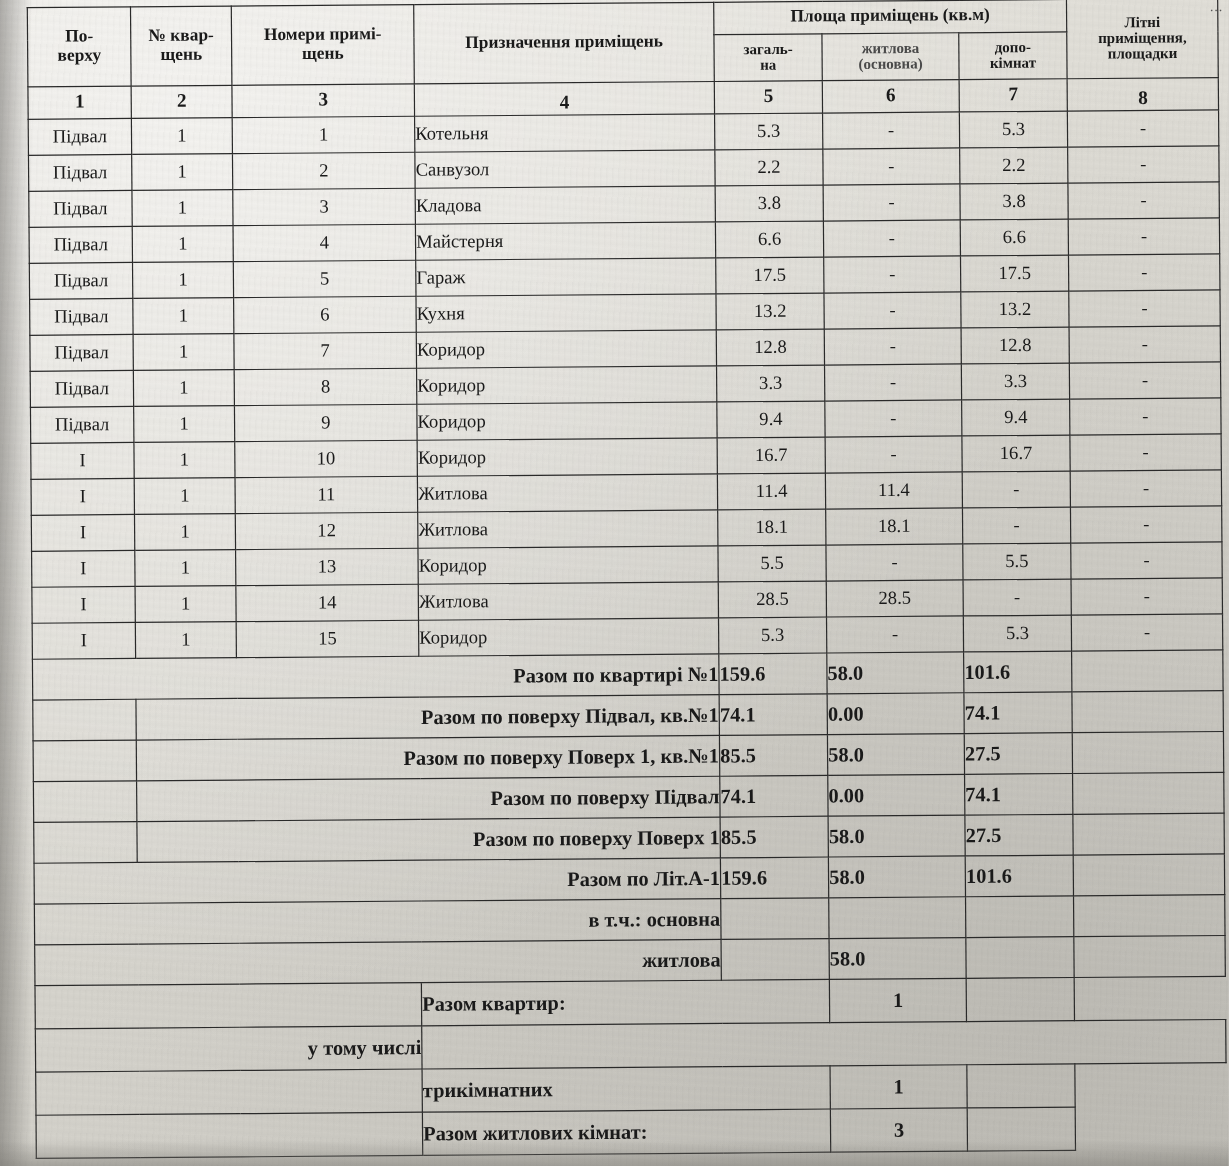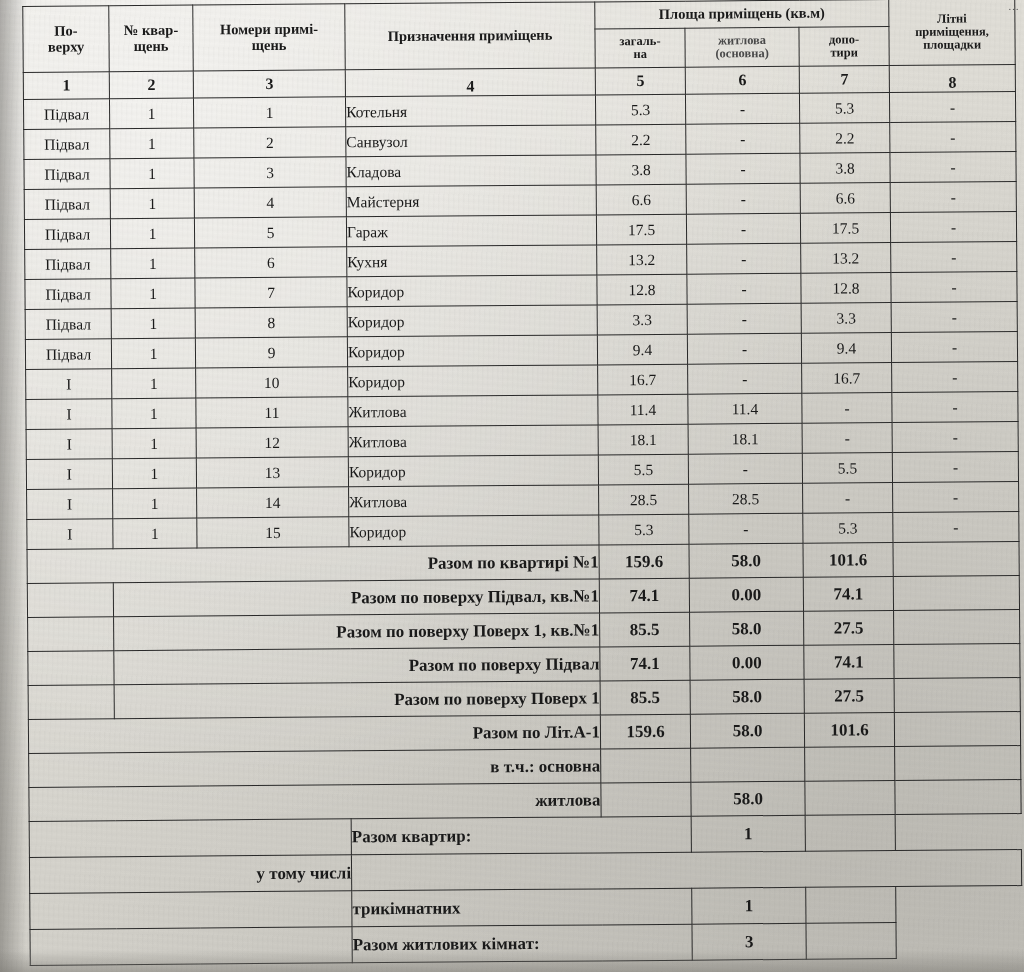--- a/index.html
+++ b/index.html
@@ -76,21 +76,21 @@
     font-size: 15.5px;
   }
   .c { text-align: center; }
   .l { text-align: left; padding-left: 6px; }
   .r { text-align: right; padding-right: 8px; }
   .sum td {
     height: 33px;
     font-size: 17px;
     font-weight: 700;
   }
-  .sum .val { text-align: center; }
+  .sum .val { text-align: left; }
   .tail td {
     height: 35px;
     font-size: 17px;
     font-weight: 700;
   }
   .nob { border: none !important; }
   .faint { color: #4a4a4a; }
   .edge-left {
     position: absolute;
     left: 0; top: 0;
@@ -145,21 +145,21 @@
           <td rowspan="2" class="hdr small two-line" style="white-space:pre-line">Літні
 приміщення,
 площадки</td>
         </tr>
         <tr>
           <td class="hdr small two-line" style="white-space:pre-line; height:38px">загаль-
 на</td>
           <td class="hdr small two-line faint" style="white-space:pre-line">житлова
 (основна)</td>
           <td class="hdr small two-line" style="white-space:pre-line">допо-
-тири</td>
+кімнат</td>
         </tr>
         <tr class="numrow">
           <td>1</td>
           <td>2</td>
           <td>3</td>
           <td style="vertical-align:bottom">4</td>
           <td>5</td>
           <td>6</td>
           <td>7</td>
           <td style="vertical-align:bottom">8</td>

